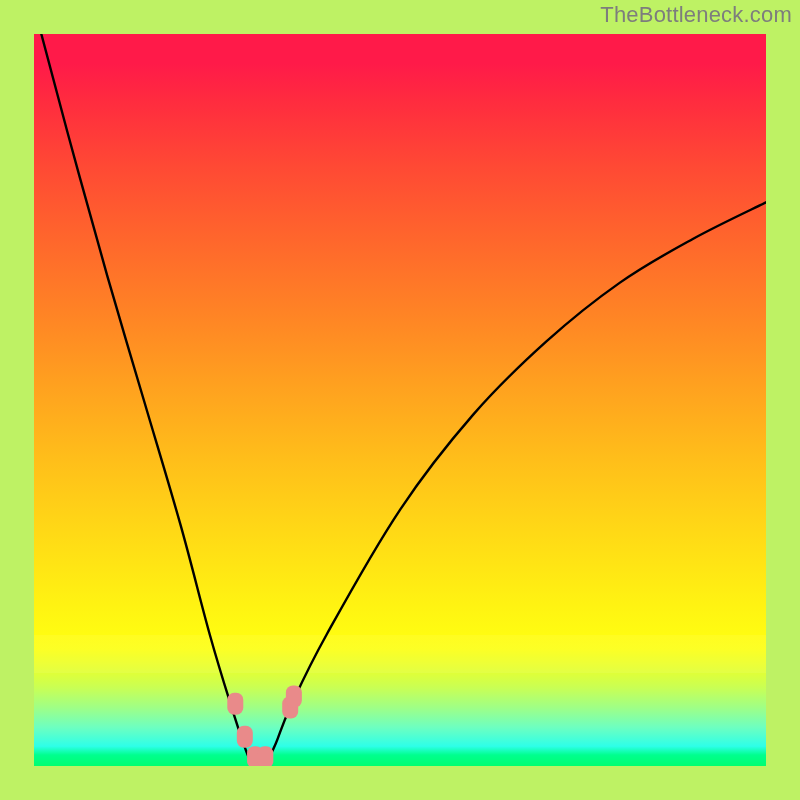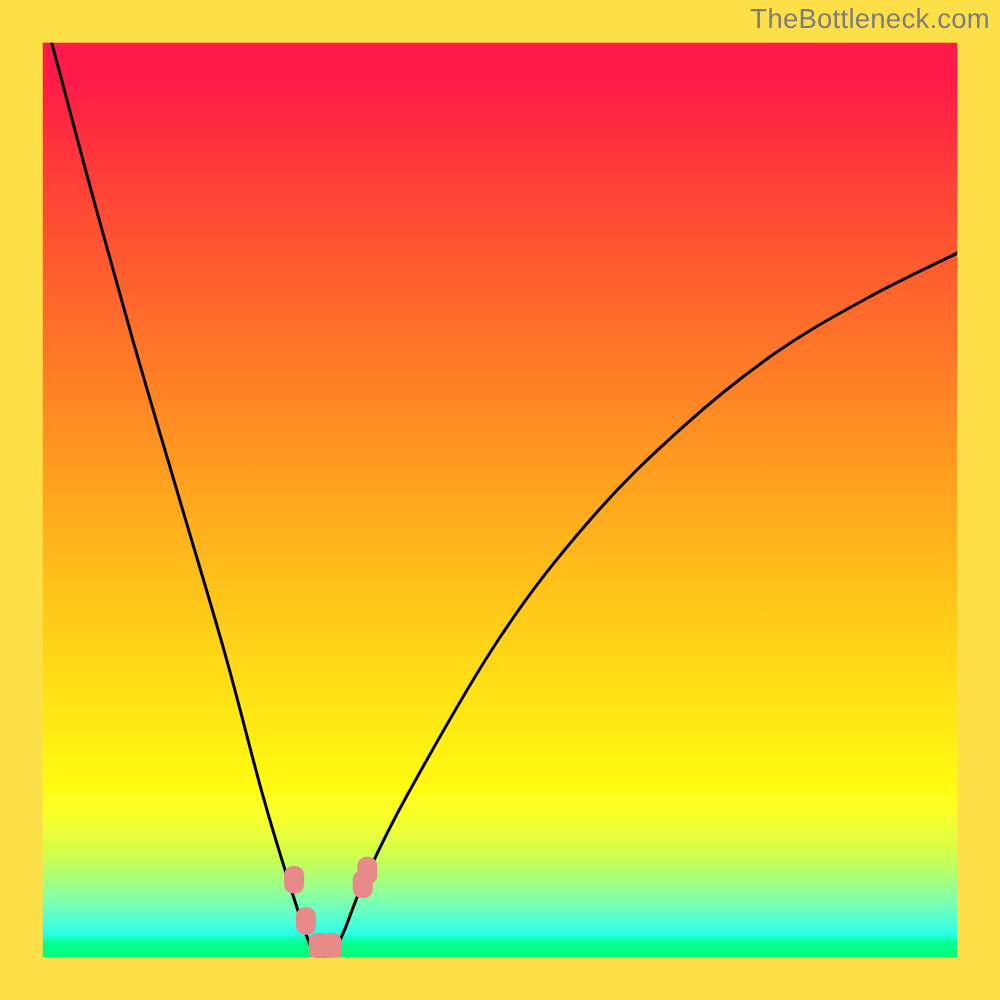--- a/index.html
+++ b/index.html
@@ -8,21 +8,21 @@
     width: 800px;
     height: 800px;
     background: #000000;
     overflow: hidden;
     font-family: Arial, Helvetica, sans-serif;
   }
   .stage {
     position: relative;
     width: 800px;
     height: 800px;
-    background: #fde047;
+    background: #bef264;
   }
   .watermark {
     position: absolute;
     top: 2px;
     right: 8px;
     color: #7d7d7d;
     font-size: 22px;
     font-weight: 500;
     letter-spacing: 0.2px;
     z-index: 40;

